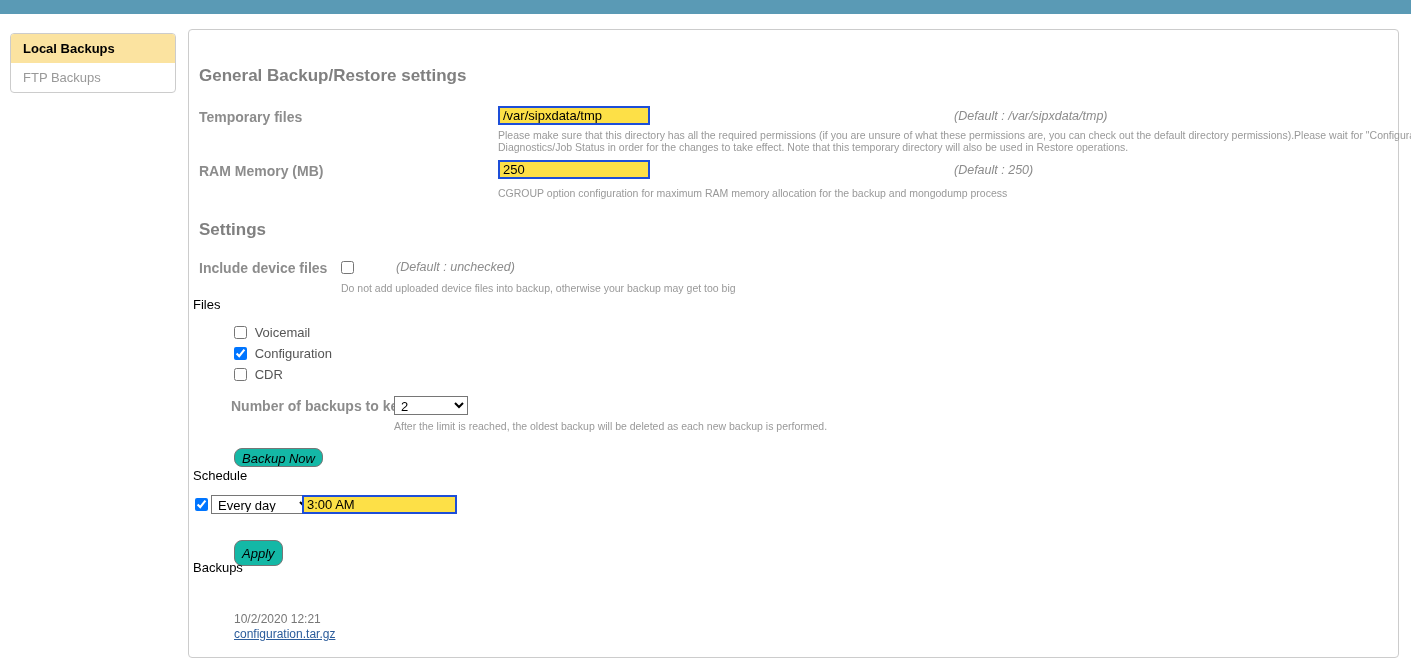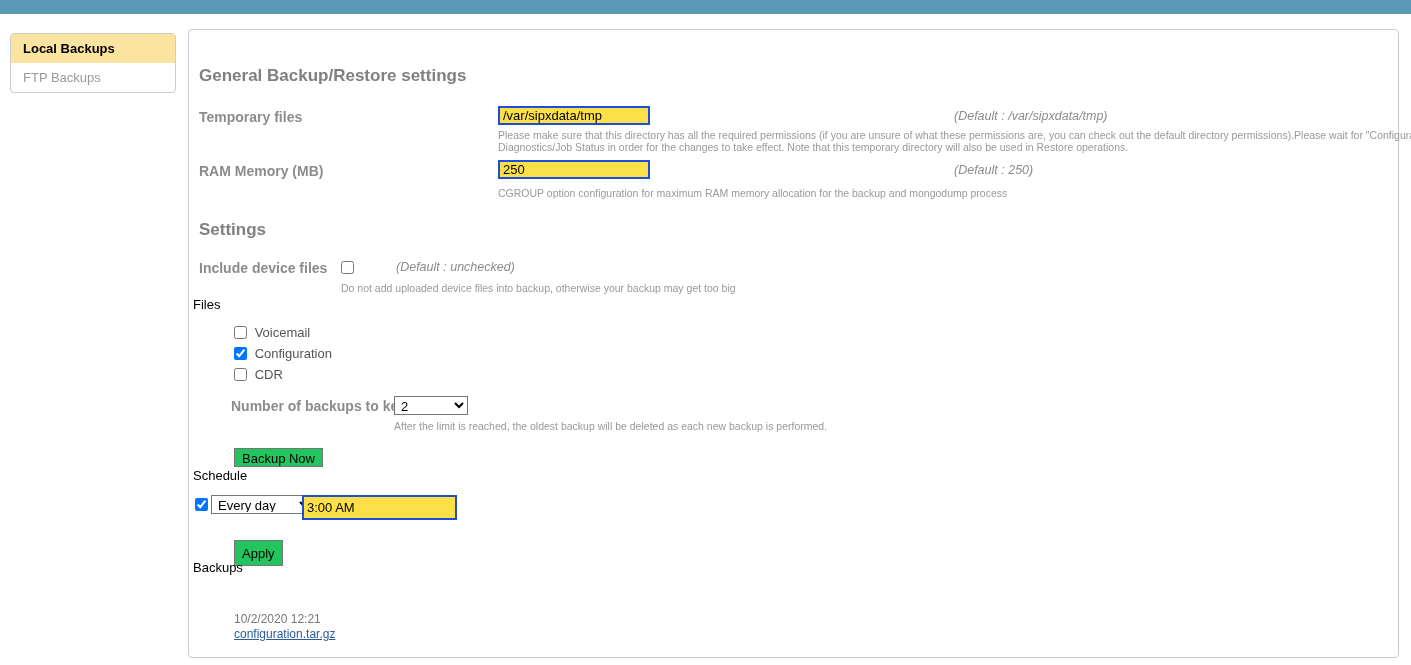--- a/index.html
+++ b/index.html
@@ -111,26 +111,27 @@
     border: 1px solid #767676;
     background: #ffffff;
     box-sizing: border-box;
     padding: 1px 2px;
   }
   .btn {
     position: absolute;
     font-family: "Liberation Sans", sans-serif;
     font-size: 13px;
     color: #000000;
-    background: #22c55e;
+    background: #14b8a6;
     border: 1px solid #767676;
-    border-radius: 0;
+    border-radius: 8px;
     box-sizing: border-box;
     padding: 2px 7px;
     cursor: pointer;
+    font-style: italic;
   }
   .cbx {
     position: absolute;
     width: 13px;
     height: 13px;
     margin: 0;
     padding: 0;
   }
   .cbrow {
     position: absolute;
@@ -214,21 +215,21 @@
     <div class="lbl" style="left:10px; top:368px;margin-left:32px;">Number of backups to keep</div>
     <select class="sel" style="left:205px; top:366px; width:74px; height:19px;"><option>1</option><option selected="">2</option><option>3</option><option>4</option><option>5</option><option>6</option><option>7</option><option>8</option><option>9</option><option>10</option></select>
     <div class="desc" style="left:205px; top:390px; width:700px;">After the limit is reached, the oldest backup will be deleted as each new backup is performed.</div>
 
     <button class="btn" style="left:45px; top:418px; height:19px;">Backup Now</button>
 
     <div class="h3" style="left:4px; top:438px;">Schedule</div>
 
     <input type="checkbox" class="cbx" style="left: 6px; top: 468px;" checked="">
     <select class="sel" style="left:22px; top:465px; width:102px; height:19px;"><option>Every day</option><option>Every week</option><option>Every month</option></select>
-    <input class="txt" style="left: 113px; top: 465px; width: 155px; height: 25px;" value="3:00 AM">
+    <input class="txt" style="left: 113px; top: 465px; width: 155px; height: 19px;" value="3:00 AM">
 
     <button class="btn" style="left:45px; top:510px; height:26px;">Apply</button>
 
     <div class="h3" style="left:4px; top:530px;">Backups</div>
 
     <div class="bk-date" style="left:45px; top:582px;">10/2/2020 12:21</div>
     <div class="bk-link" style="left:45px; top:597px;">configuration.tar.gz</div>
 
   </div>
 </div>

